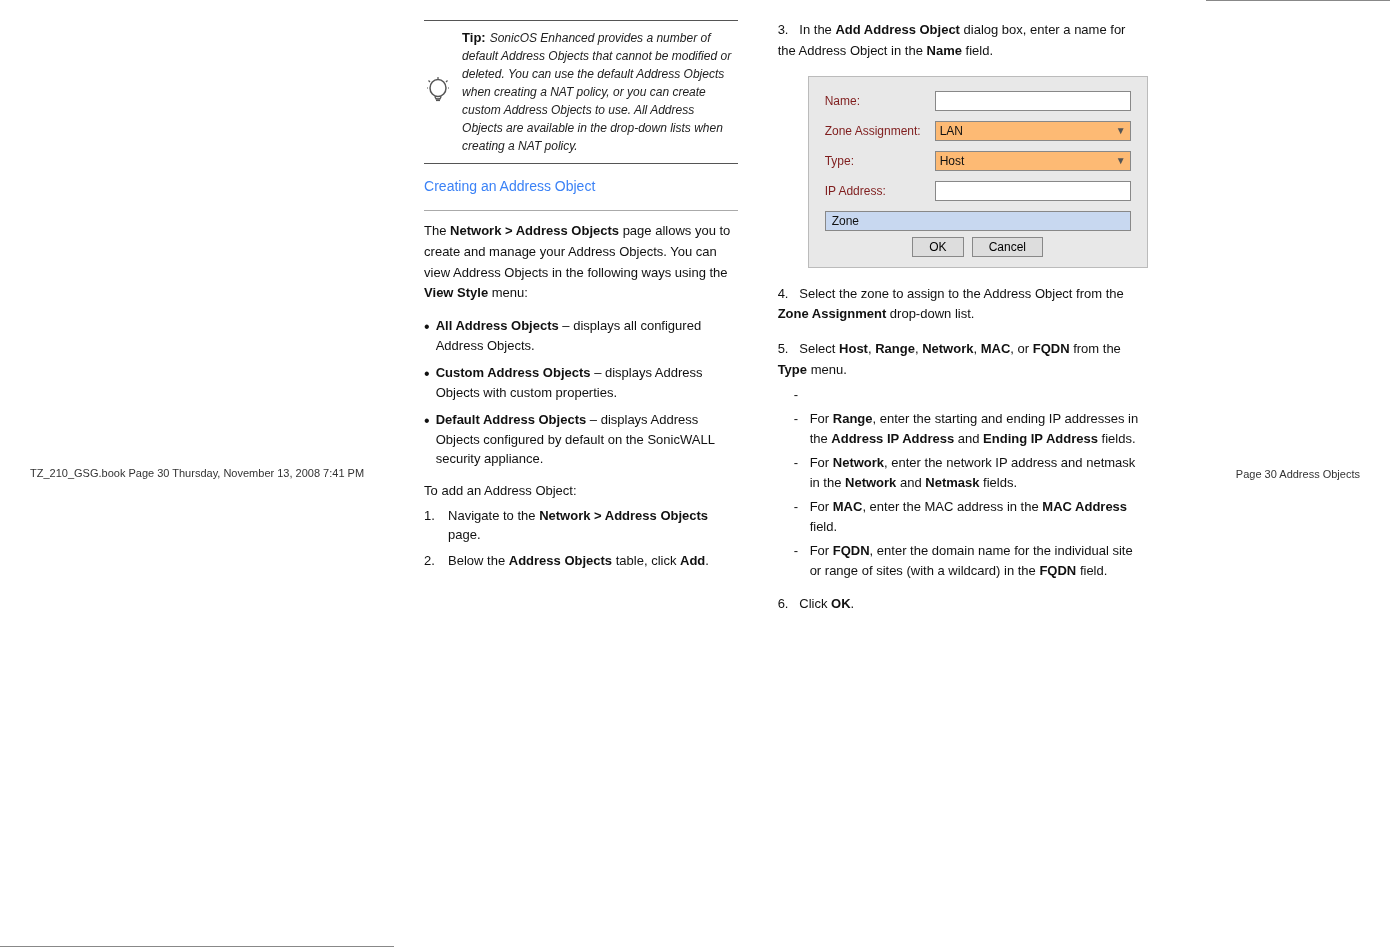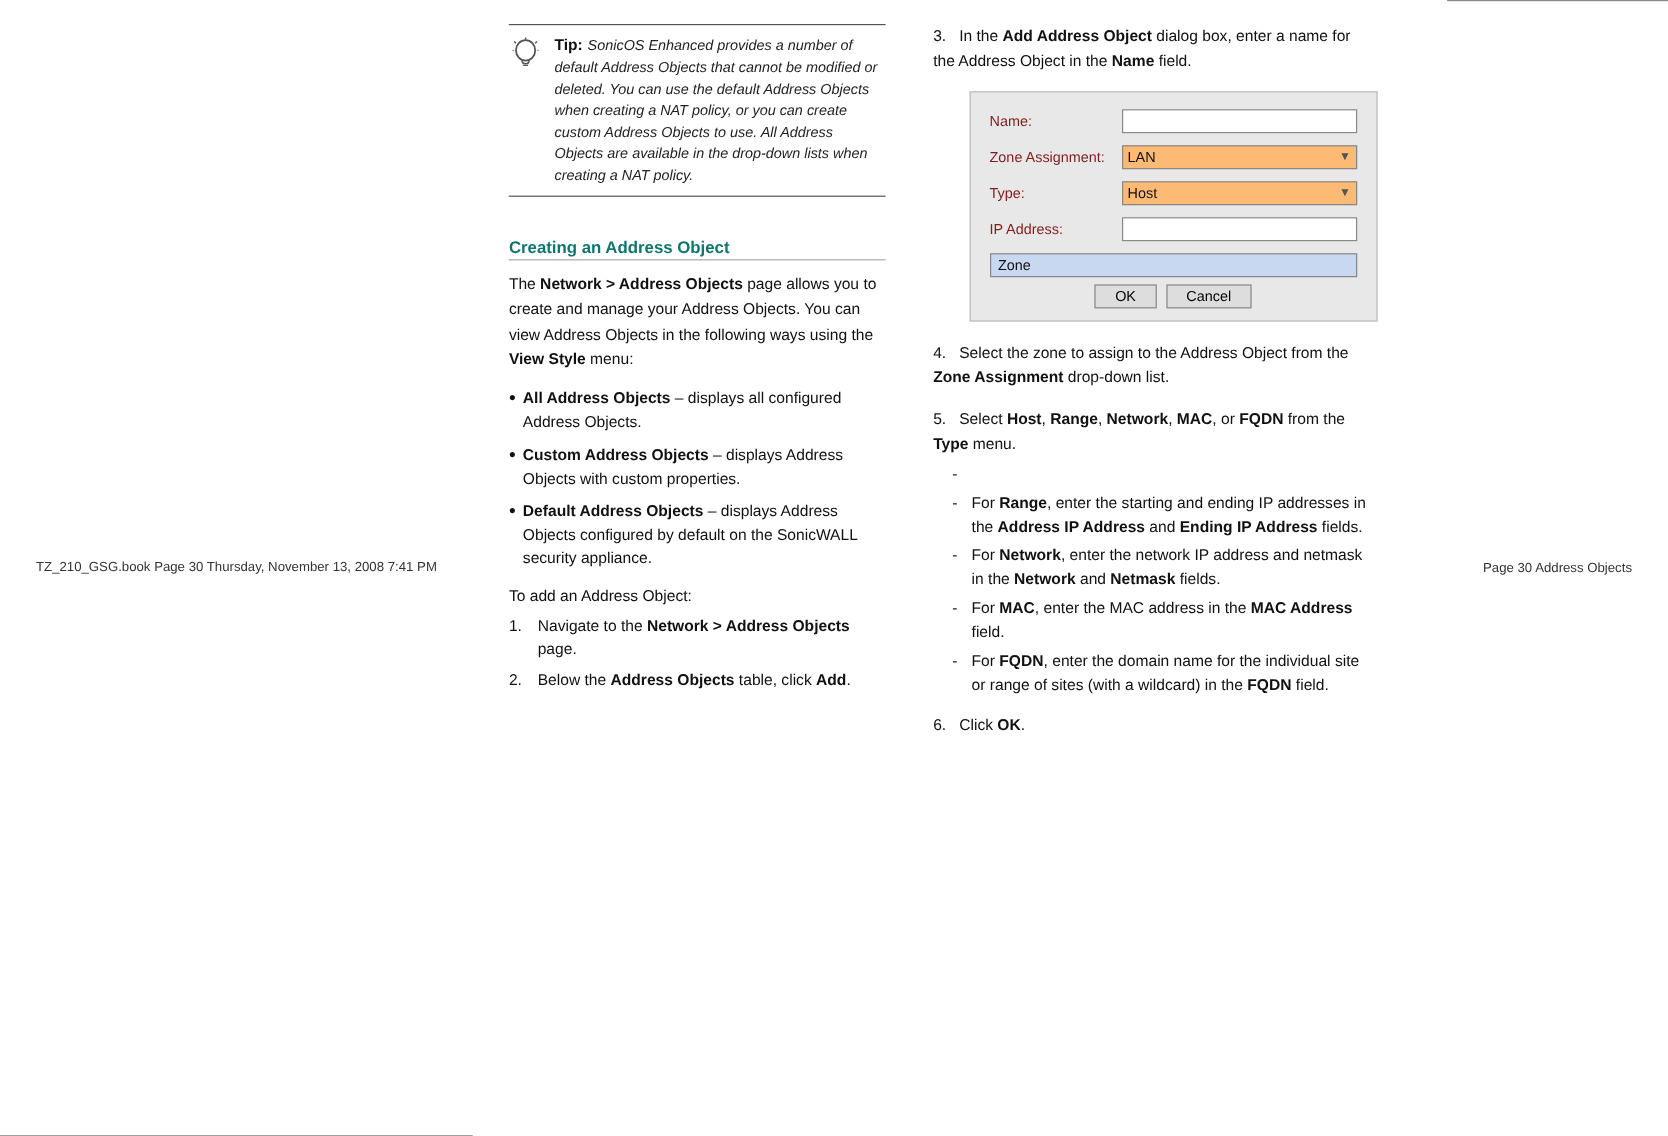--- a/index.html
+++ b/index.html
@@ -86,23 +86,23 @@
     .right-col {
       width: 52%;
       padding-left: 10px;
     }
 
     
     .tip-box {
       border-top: 1.5px solid #555;
       border-bottom: 1.5px solid #555;
       padding: 8px 0 8px 0;
-      margin-bottom: 34px;
-      display: flex;
-      align-items: flex-start;
+      margin-bottom: 14px;
+      display: flex;
+      align-items: center;
       gap: 10px;
     }
 
     .tip-icon {
       display: flex;
       flex-direction: column;
       align-items: center;
       min-width: 28px;
       padding-top: 2px;
     }
@@ -117,24 +117,24 @@
     .tip-text {
       font-size: 12px;
       font-style: italic;
       line-height: 1.5;
       color: #222;
     }
 
     
     .section-heading {
       font-size: 14px;
-      font-weight: bold;
-      color: #0f766e;
+      font-weight: normal;
+      color: #3b82f6;
       border-bottom: 1px solid #aaa;
-      padding-bottom: 2px;
+      padding-bottom: 16px;
       margin-bottom: 10px;
     }
 
     .section-body {
       font-size: 13px;
       line-height: 1.6;
       margin-bottom: 12px;
     }
 
     .section-body b {

